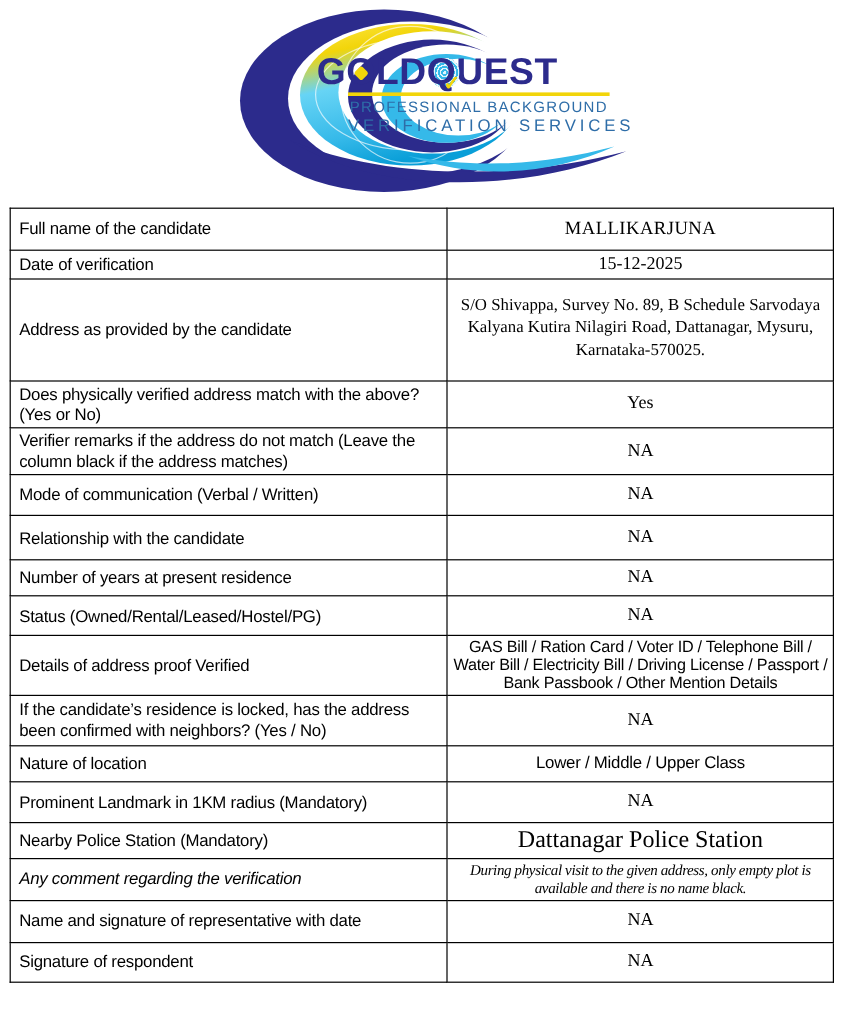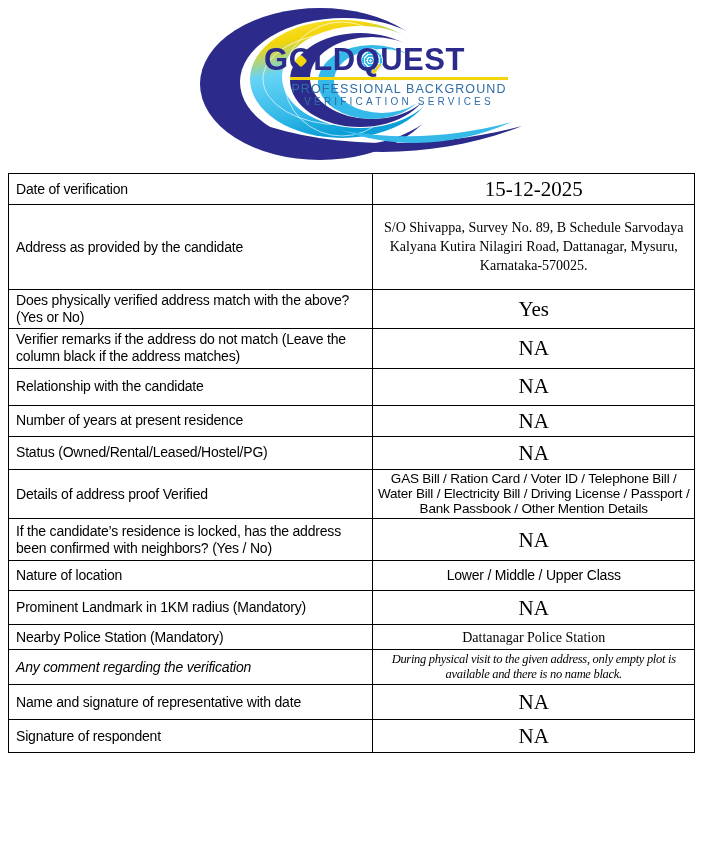--- a/index.html
+++ b/index.html
@@ -29,46 +29,46 @@
   .q-check{
     position:absolute;z-index:2;right:-4px;bottom:-3px;color:var(--gold);
     font-size:17px;font-weight:bold;line-height:1;
   }
   .sub-block{margin-left:26px;text-align:center;}
   .gold-rule{height:3px;background:var(--gold);margin:2px 0 2px 0;}
   .sub1{
     color:var(--blue);font-size:12.5px;letter-spacing:1.1px;white-space:nowrap;line-height:1.15;
   }
   .sub2{
-    color:var(--blue);font-size:10px;letter-spacing:3.2px;white-space:nowrap;line-height:1.2;text-align:center;
+    color:var(--blue);font-size:14px;letter-spacing:3.2px;white-space:nowrap;line-height:1.2;text-align:center;
   }
   
   table.report{
     position:absolute;left:8px;top:173px;width:687px;
     border-collapse:collapse;table-layout:fixed;
   }
   table.report td{border:1.5px solid #000;overflow:hidden;}
   td.label{
     width:53%;padding:2px 4px 2px 7px;
     font-family:"Liberation Sans",sans-serif;font-size:14px;letter-spacing:-0.2px;
     line-height:1.22;vertical-align:middle;
   }
   td.value{
     width:47%;padding:2px 4px;text-align:center;vertical-align:middle;
-    font-family:"Liberation Serif",serif;font-size:21px;line-height:1.25;
+    font-family:"Liberation Serif",serif;font-size:15px;line-height:1.25;
   }
   td.value.val-name{font-size:15.5px;letter-spacing:.4px;}
   td.value.val-address{font-size:14px;line-height:1.35;}
   td.value.val-sans-sm{
     font-family:"Liberation Sans",sans-serif;font-size:13.5px;letter-spacing:-0.2px;line-height:1.1;
   }
   td.value.val-sans{
     font-family:"Liberation Sans",sans-serif;font-size:14px;letter-spacing:-0.2px;
   }
-  td.value.val-md{font-size:14px;}
+  td.value.val-md{font-size:20px;}
   td.value.val-sm{font-size:12.5px;letter-spacing:-0.3px;line-height:1.2;}
 </style>
 </head>
 <body>
 
 <div class="page">
 
   <div class="logo">
     <svg width="336" height="162" viewBox="0 0 336 162" aria-hidden="true">
       <defs>
@@ -106,34 +106,42 @@
       <div class="sub-block">
         <div class="gold-rule"></div>
         <div class="sub1">PROFESSIONAL BACKGROUND</div>
         <div class="sub2">VERIFICATION SERVICES</div>
       </div>
     </div>
   </div>
 
   <table class="report">
     <tbody id="report-body">
+        <tr style="height: 35px;">
+          <td class="label">Full name of the candidate</td>
+          <td class="value val-name">MALLIKARJUNA</td>
+        </tr>
         <tr style="height: 21px;">
           <td class="label">Date of verification</td>
           <td class="value">15-12-2025</td>
         </tr>
         <tr style="height: 85px;">
           <td class="label">Address as provided by the candidate</td>
           <td class="value val-address">S/O Shivappa, Survey No. 89, B Schedule Sarvodaya Kalyana Kutira Nilagiri Road, Dattanagar, Mysuru, Karnataka-570025.</td>
         </tr>
         <tr style="height: 37px;">
           <td class="label">Does physically verified address match with the above? (Yes or No)</td>
           <td class="value">Yes</td>
         </tr>
         <tr style="height: 32px;">
           <td class="label">Verifier remarks if the address do not match (Leave the column black if the address matches)</td>
+          <td class="value">NA</td>
+        </tr>
+        <tr style="height: 34px;">
+          <td class="label">Mode of communication (Verbal / Written)</td>
           <td class="value">NA</td>
         </tr>
         <tr style="height: 37px;">
           <td class="label">Relationship with the candidate</td>
           <td class="value">NA</td>
         </tr>
         <tr style="height: 30px;">
           <td class="label">Number of years at present residence</td>
           <td class="value">NA</td>
         </tr>

